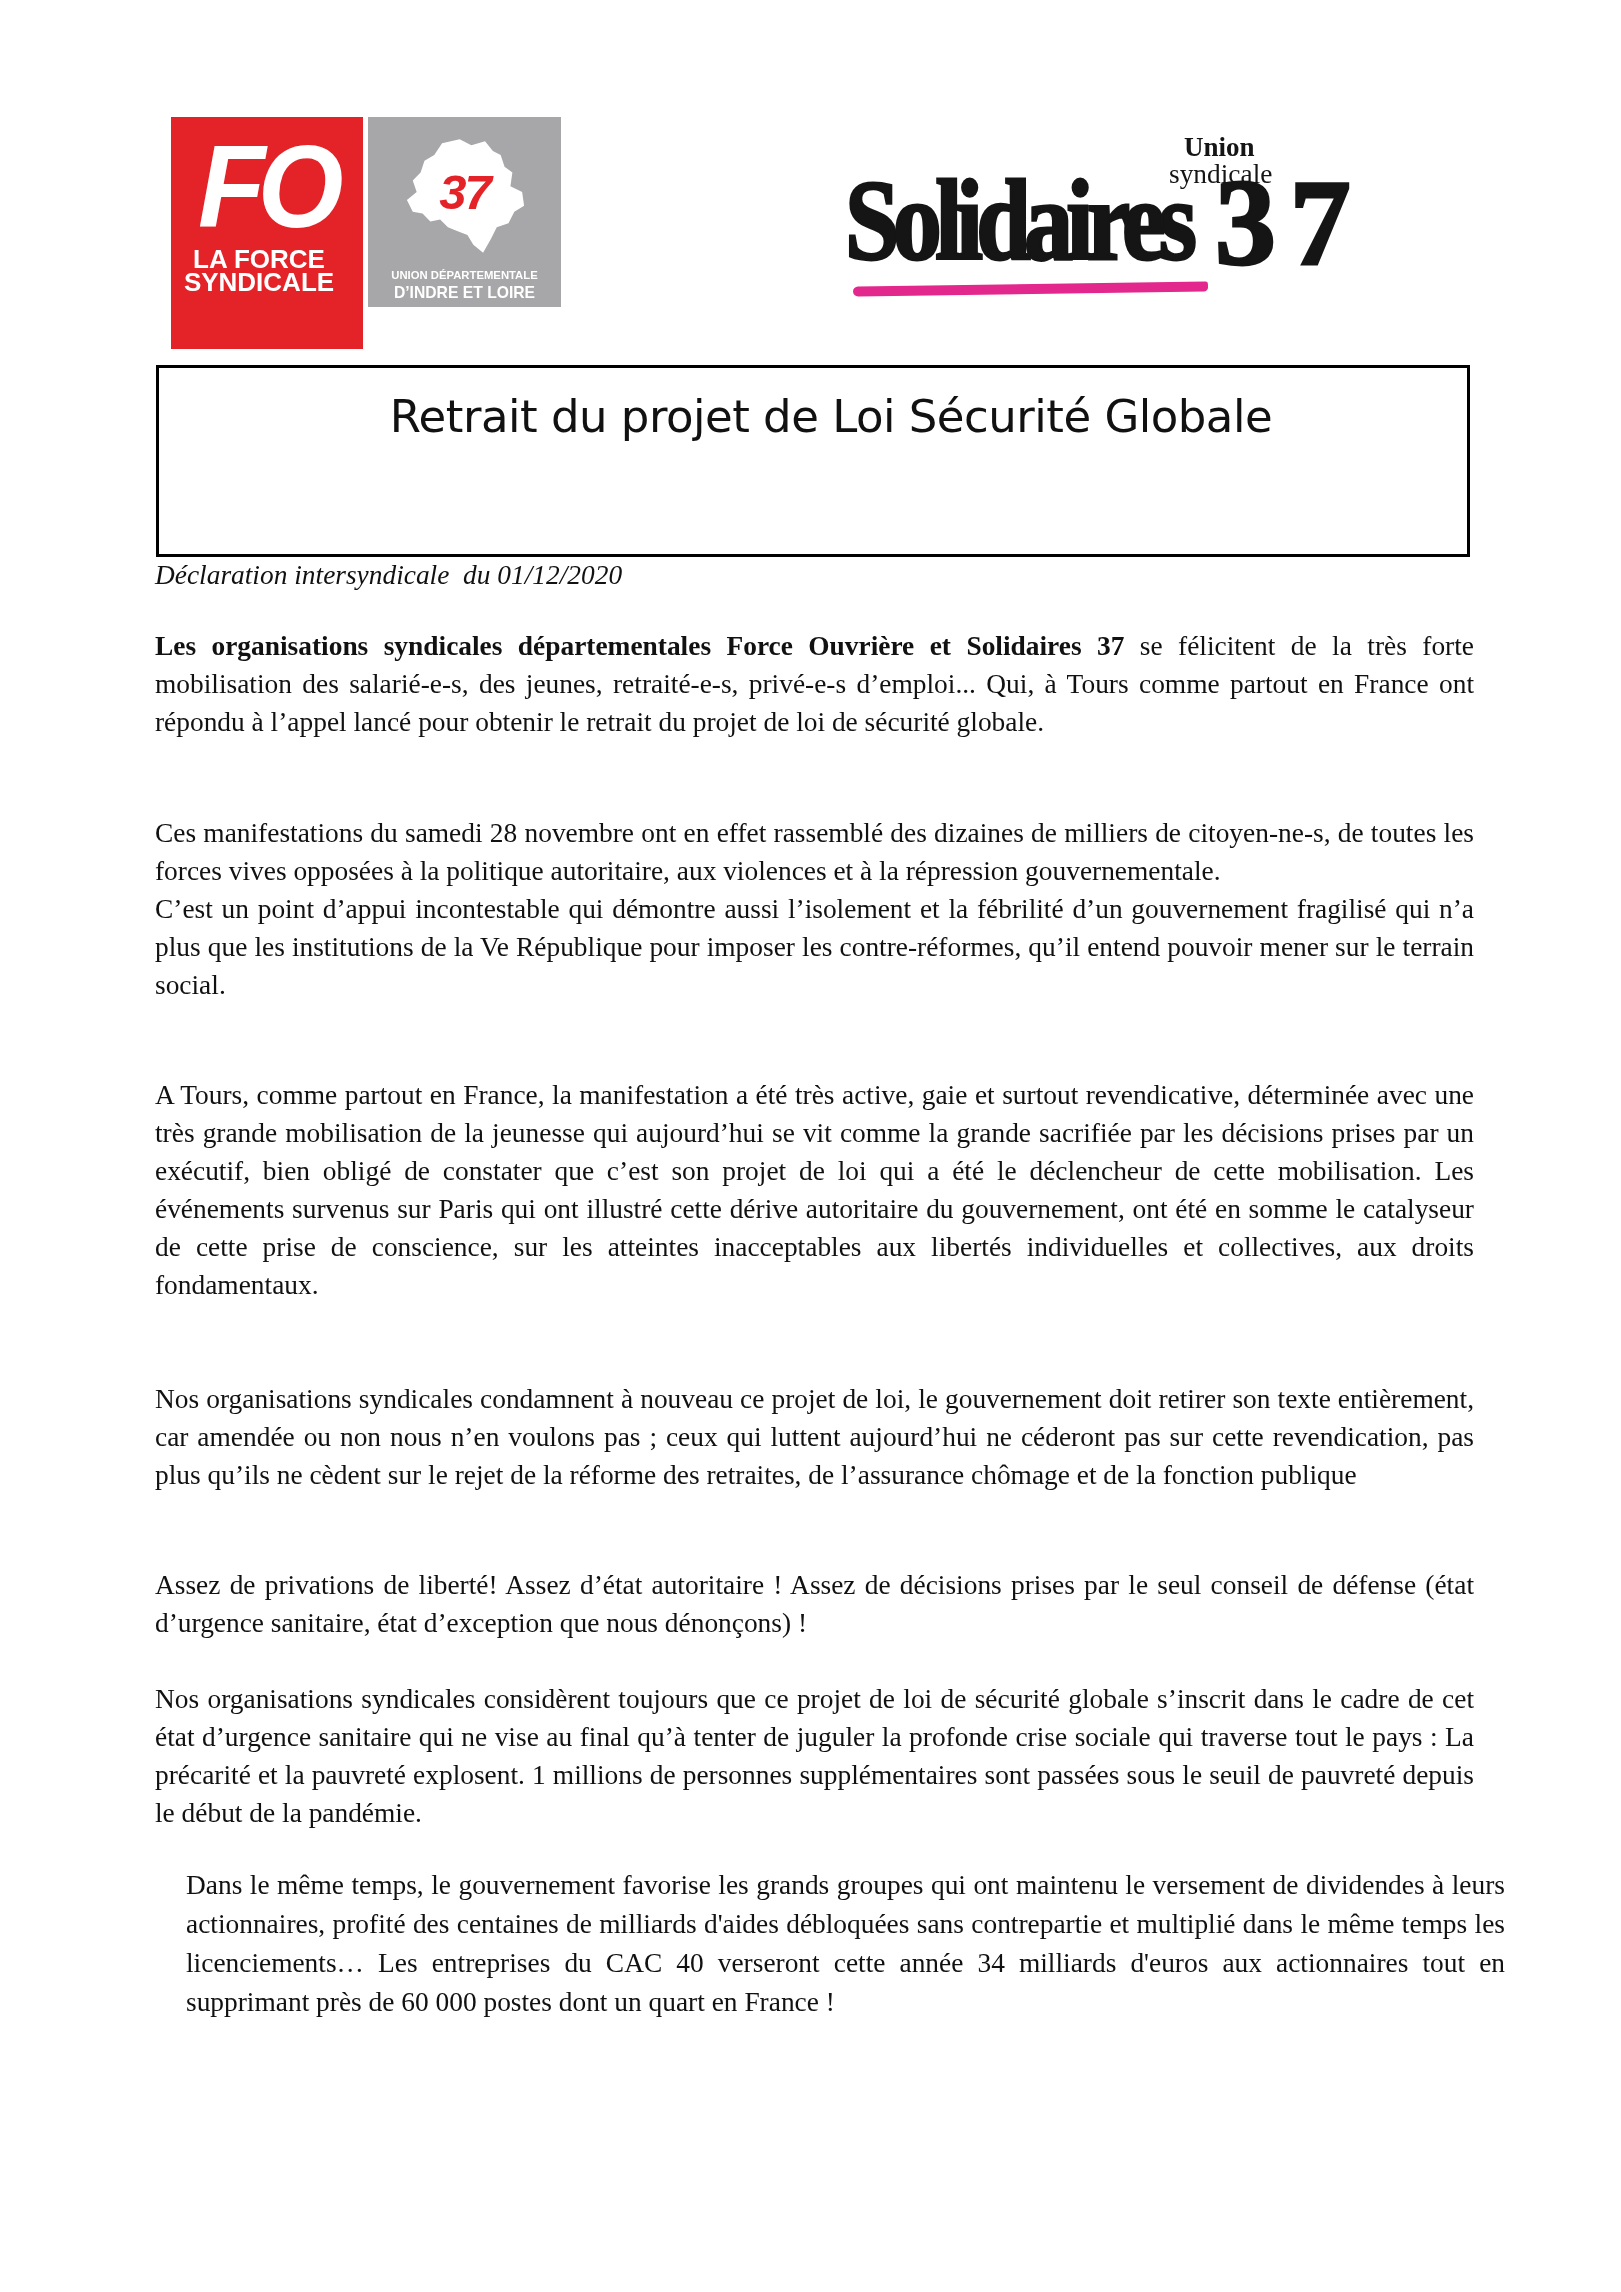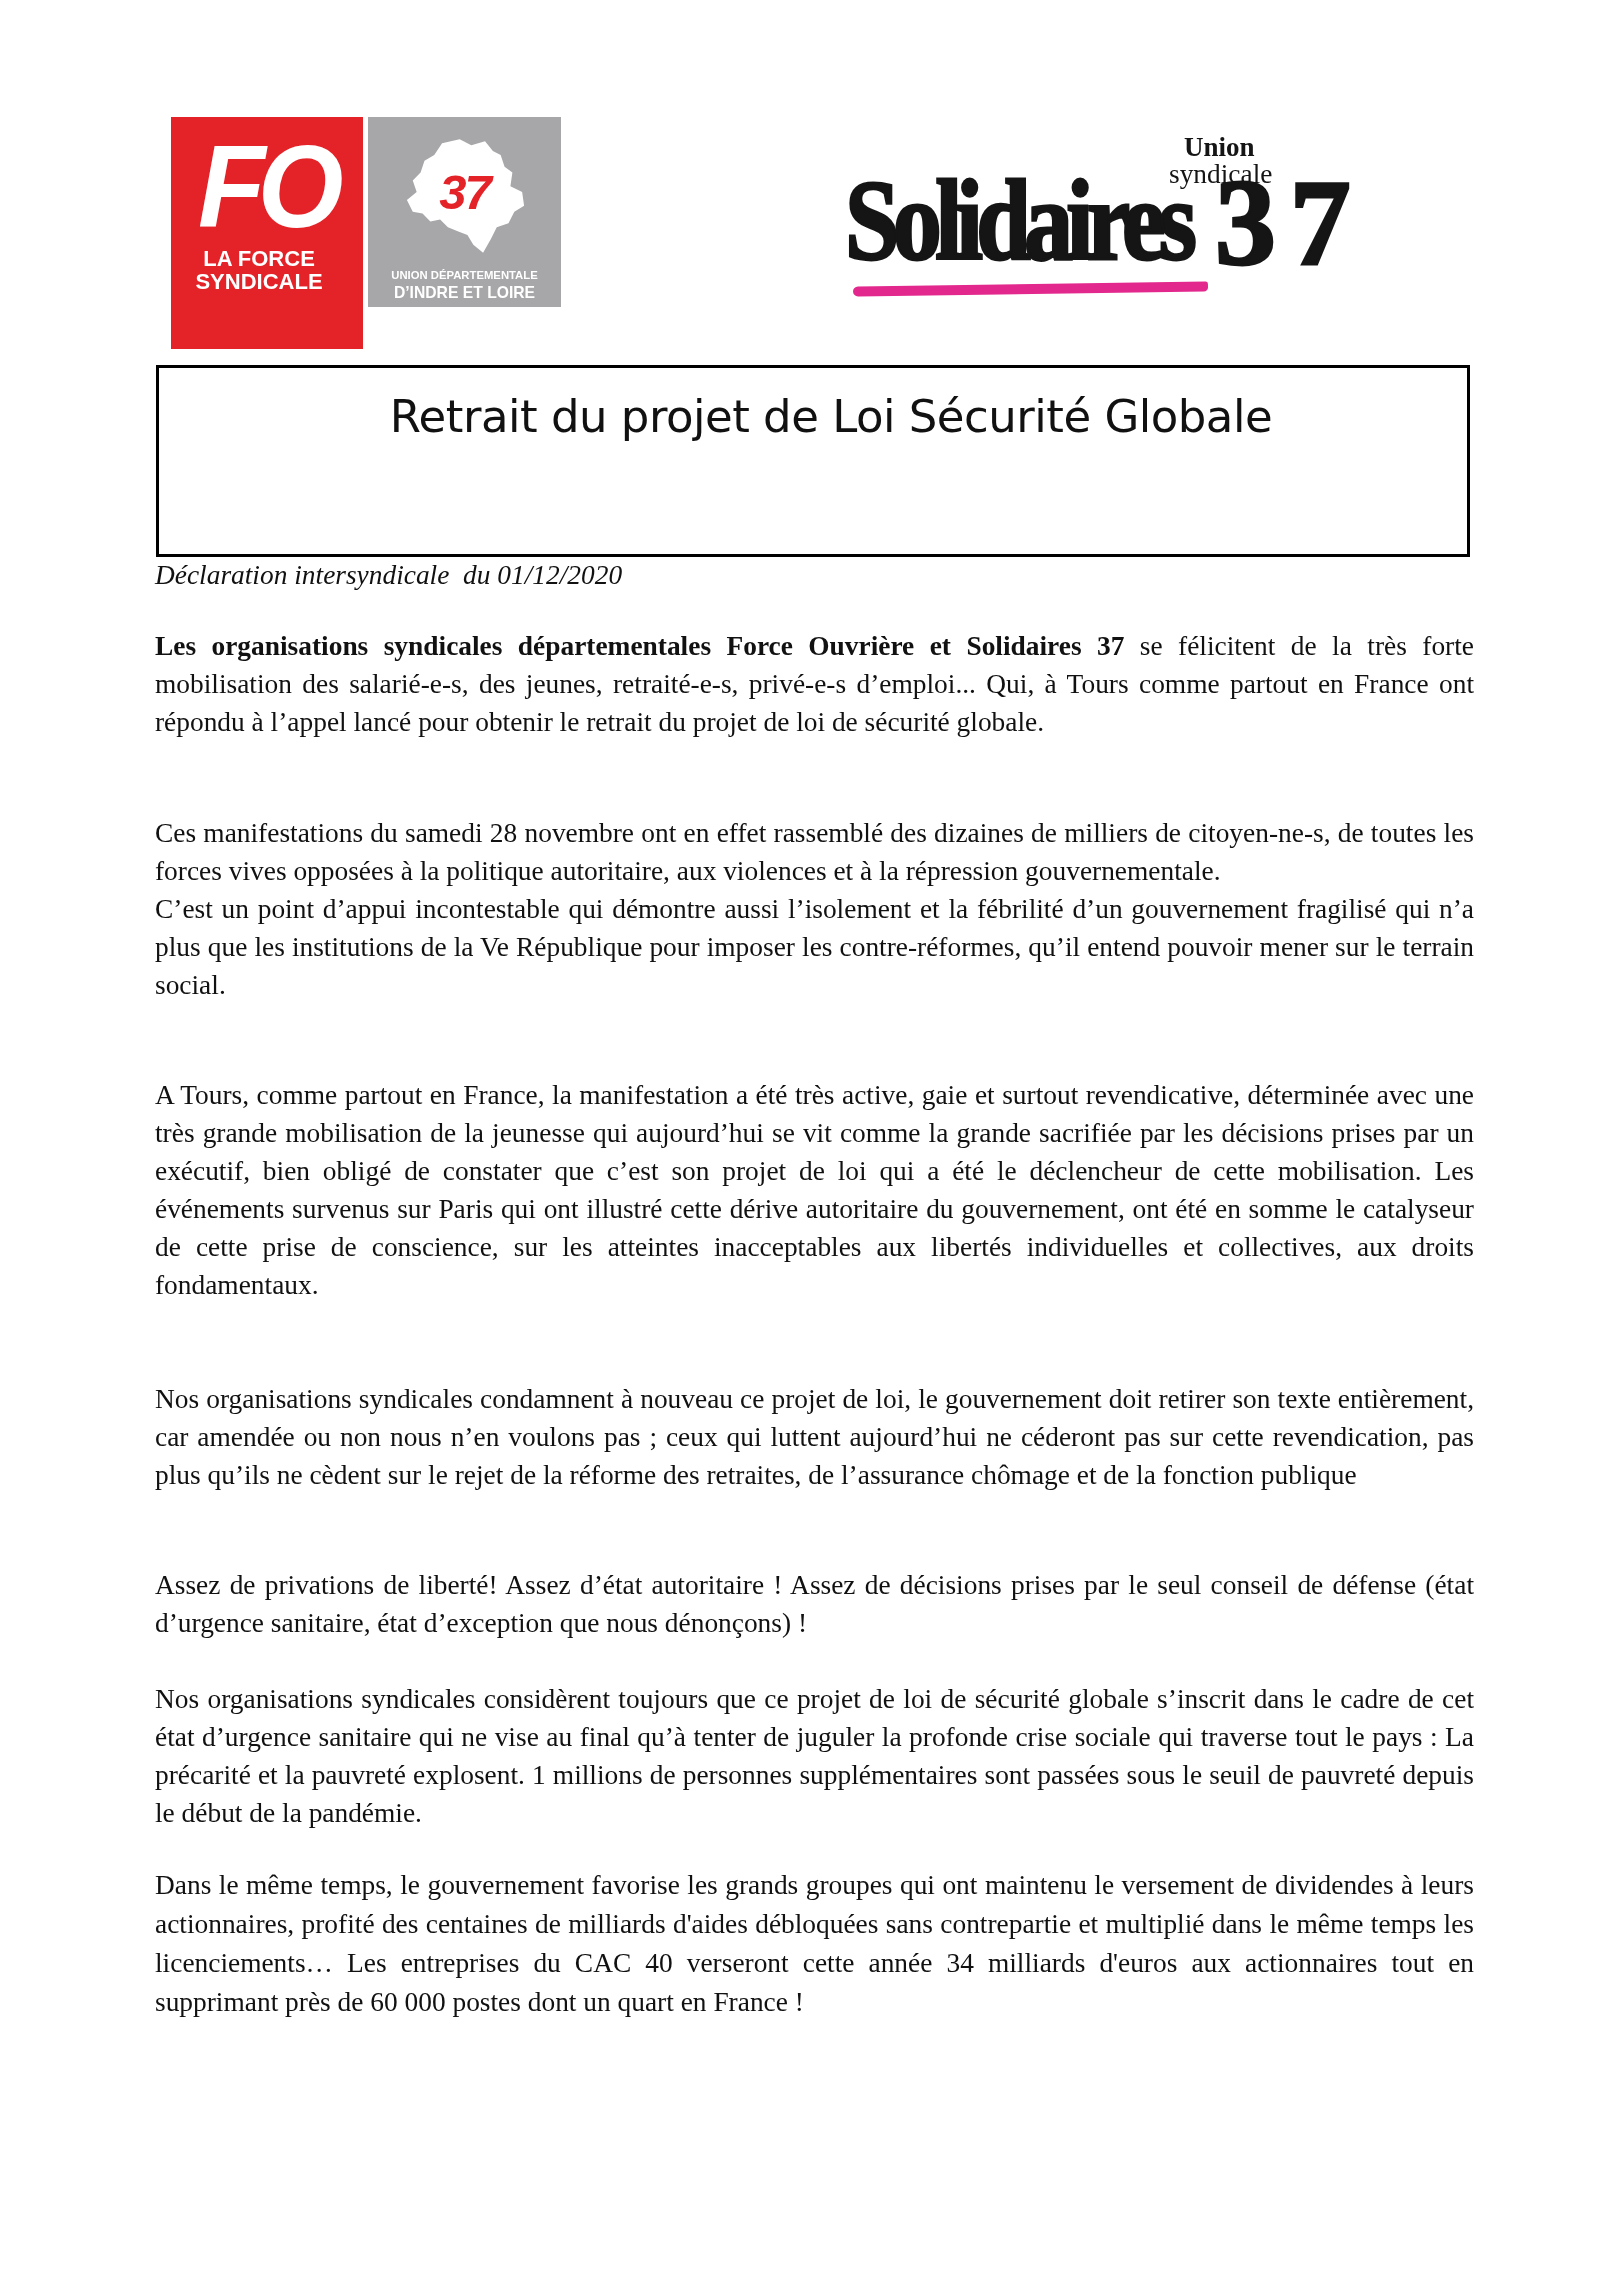--- a/index.html
+++ b/index.html
@@ -36,21 +36,21 @@
       font-weight: 700;
       font-style: italic;
       letter-spacing: -7.8px;
       line-height: 116px;
       transform: scaleX(0.95);
     }
     .logo-fo .fo-sub {
       position: absolute;
       left: 0; right: 16px;
       top: 131px;
-      font-size: 22px;
+      font-size: 26px;
       font-weight: 700;
       line-height: 22.5px;
     }
 
     .logo-ud {
       position: absolute;
       left: 368px;
       top: 117px;
       width: 193px;
       height: 190px;
@@ -213,21 +213,21 @@
       text-align: justify;
       margin: 0;
     }
     .body-text b { font-weight: 700; }
     .p1 { top: 627px; }
     .p2 { top: 814px; }
     .p3 { top: 1076px; }
     .p4 { top: 1380px; }
     .p5 { top: 1566px; }
     .p6 { top: 1680px; }
-    .p7 { top: 1866px; line-height: 39px; }
+    .p7 { top: 1866px; line-height: 39px; margin-left: 31px; }
   </style>
 </head>
 <body>
 
 <div class="logo-fo">
   <div class="fo-mark">FO</div>
   <div class="fo-sub">
     <div>LA FORCE</div>
     <div>SYNDICALE</div>
   </div>

